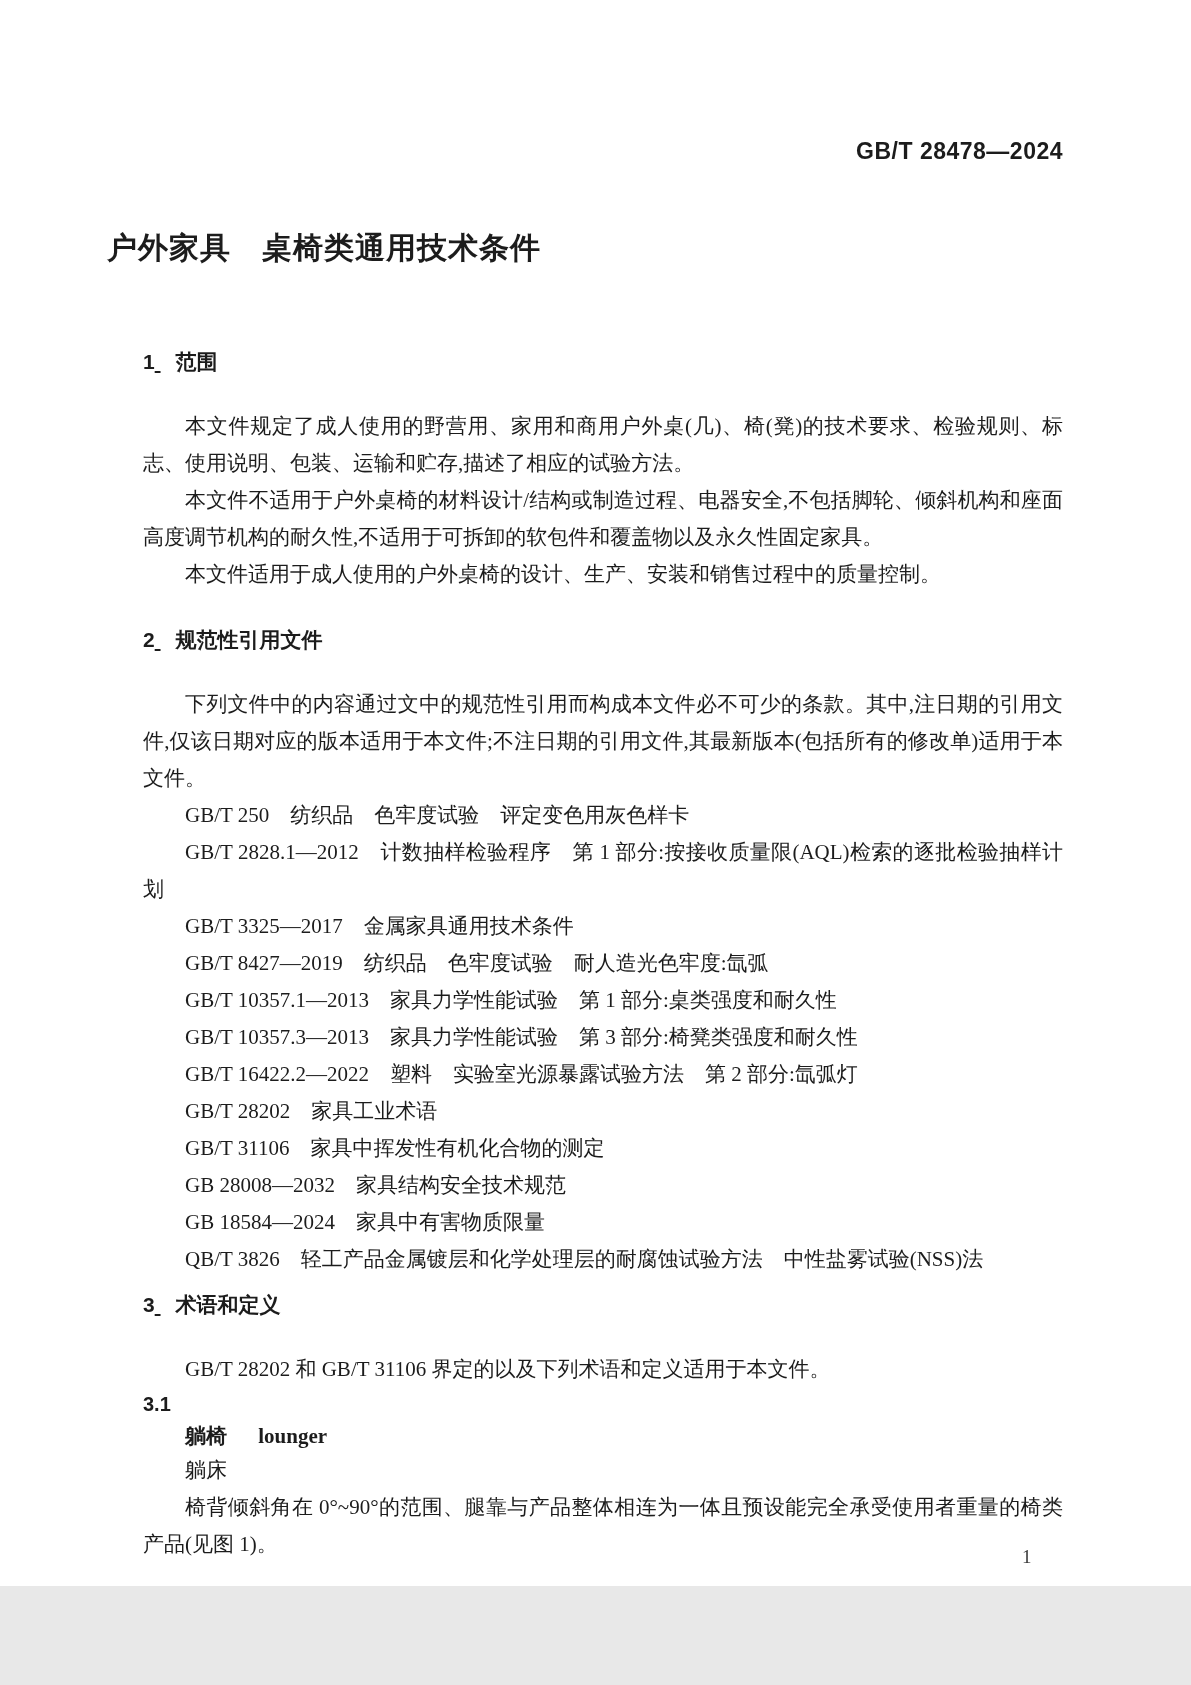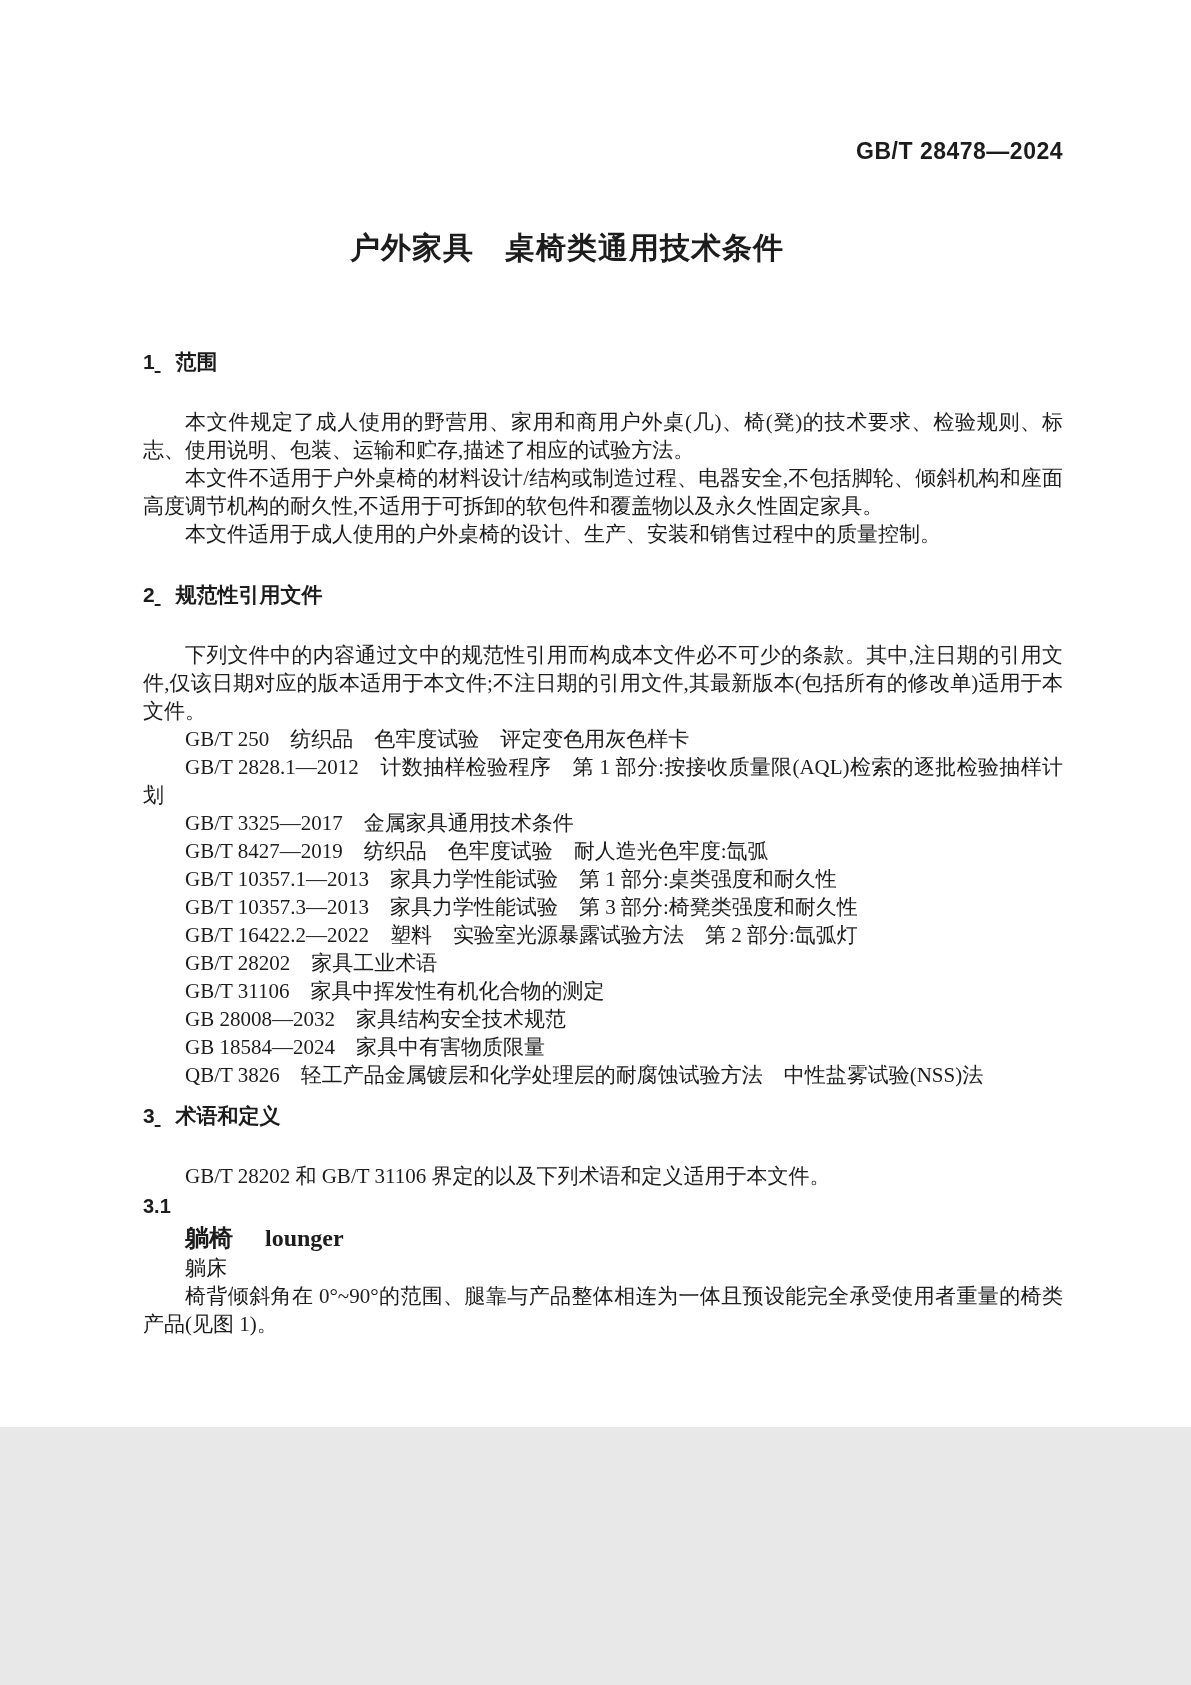--- a/index.html
+++ b/index.html
@@ -1,19 +1,19 @@
 <!DOCTYPE html>
 <html><head>
 <meta charset="utf-8">
 <style>
   * { margin:0; padding:0; box-sizing:border-box; }
   html,body { background:#e8e8e8; }
   .page {
     position:relative;
-    width:1191px; height:1427px;
+    width:1191px; height:1586px;
     margin:0 auto;
     background:#ffffff;
     color:#1c1c1c;
     overflow:hidden;
   }
   .content {
     position:absolute;
     left:143px; top:0;
     width:920px;
   }
@@ -24,49 +24,48 @@
     font-size:23px; line-height:22px;
     text-align:right;
     letter-spacing:0.5px;
   }
   .doc-title {
     position:relative; left:-36px;
     margin-top:66px;
     font-family:"Liberation Sans","DejaVu Sans",sans-serif;
     font-weight:bold;
     font-size:30px; line-height:40px;
-    text-align:center;
     letter-spacing:1px;
   }
   .sec-heading {
     font-family:"Liberation Sans","DejaVu Sans",sans-serif;
     font-weight:bold;
     font-size:21px; line-height:32px;text-decoration:underline;
   }
   .sec-heading .sec-num { display:inline-block; }
   .sec-heading .sec-label { display:inline-block; margin-left:15px; }
   #sec1-heading { margin-top:78px; }
   #sec2-heading { margin-top:31px; }
   #sec3-heading { margin-top:11px; }
   .para {
     font-family:"Liberation Serif","DejaVu Serif",serif;
-    font-size:21px; line-height:28px;
+    font-size:21px; line-height:37px;
     text-align:justify;
   }
   .first-after-heading { margin-top:30px; }
   .indent { text-indent:42px; }
   .clause-num {
     font-family:"Liberation Sans","DejaVu Sans",sans-serif;
     font-weight:bold;
     font-size:20px; line-height:32px;
   }
   .term-line {
     line-height:32px;
     text-indent:42px;
-    font-size:24px;
+    font-size:21px;
   }
   .term-zh {
     font-family:"Liberation Sans","DejaVu Sans",sans-serif;
     font-weight:bold;
   }
   .term-en {
     font-family:"Liberation Serif","DejaVu Serif",serif;
     font-weight:bold;
     margin-left:26px;
   }

